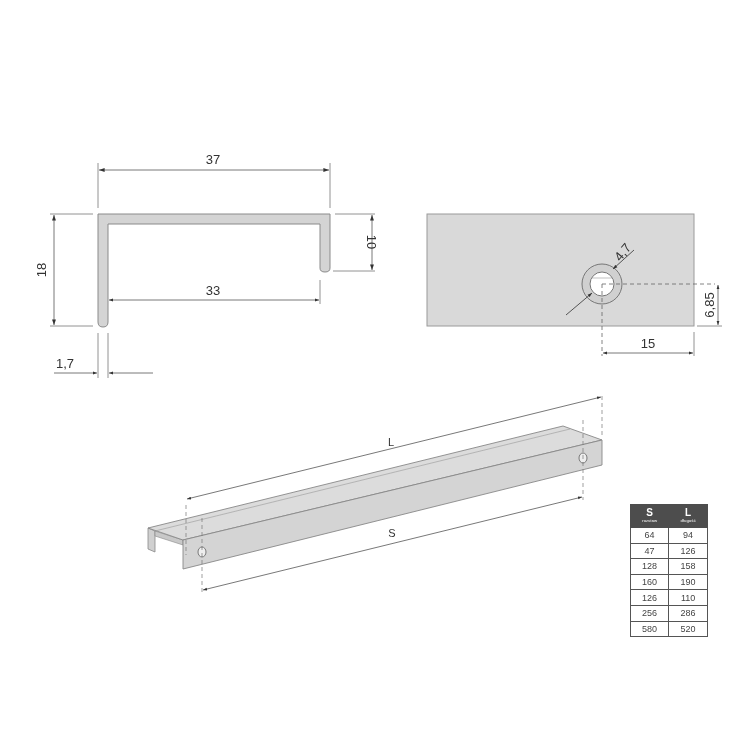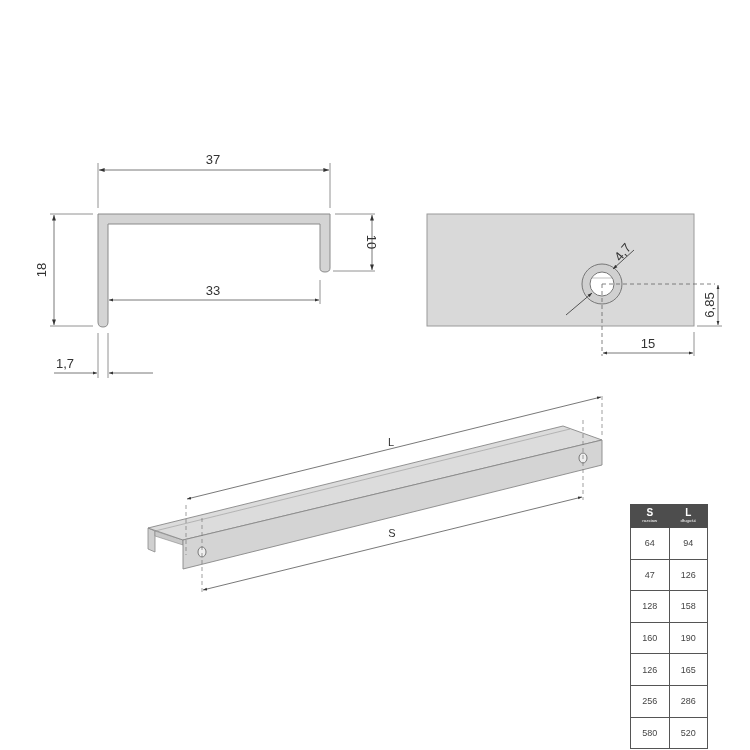--- a/index.html
+++ b/index.html
@@ -5,21 +5,21 @@
   html, body { margin: 0; padding: 0; background: #ffffff; }
   body { width: 750px; height: 750px; position: relative; overflow: hidden; font-family: "Liberation Sans", sans-serif; }
   svg.drawing { position: absolute; left: 0; top: 0; }
   .dim-text { font-family: "Liberation Sans", sans-serif; font-size: 13px; fill: #333333; }
   .label-text { font-family: "Liberation Sans", sans-serif; font-size: 11px; fill: #333333; }
   .table-wrap { position: absolute; left: 630px; top: 504px; width: 78px; }
   table.sizes { border-collapse: collapse; width: 78px; font-family: "Liberation Sans", sans-serif; }
   table.sizes th { background: #4d4d4d; color: #ffffff; border: 1px solid #4d4d4d; height: 22px; padding: 0; line-height: 10px; text-align: center; vertical-align: middle; }
   table.sizes th .main { display: block; font-size: 10px; font-weight: bold; }
   table.sizes th .sub { display: block; font-size: 4px; color: #dddddd; line-height: 6px; }
-  table.sizes td { border: 1px solid #555555; height: 14.6px; padding: 8px; font-size: 9px; color: #444444; text-align: center; line-height: 14px; }
+  table.sizes td { border: 1px solid #555555; height: 14.6px; padding: 0; font-size: 9px; color: #444444; text-align: center; line-height: 14px; }
 </style>
 </head>
 <body>
 
 <svg class="drawing" width="750" height="750" viewBox="0 0 750 750">
   <defs>
     <marker id="arr" viewBox="0 0 10 10" refX="10" refY="5" markerWidth="7" markerHeight="7" orient="auto-start-reverse">
       <path d="M0,1.5 L10,5 L0,8.5 z" fill="#333"></path>
     </marker>
     <marker id="arrs" viewBox="0 0 10 10" refX="10" refY="5" markerWidth="5" markerHeight="5" orient="auto-start-reverse">
@@ -134,21 +134,21 @@
       <tr>
         <td>128</td>
         <td>158</td>
       </tr>
       <tr>
         <td>160</td>
         <td>190</td>
       </tr>
       <tr>
         <td>126</td>
-        <td>165</td>
+        <td>110</td>
       </tr>
       <tr>
         <td>256</td>
         <td>286</td>
       </tr>
       <tr>
         <td>580</td>
         <td>520</td>
       </tr>
     </tbody>

